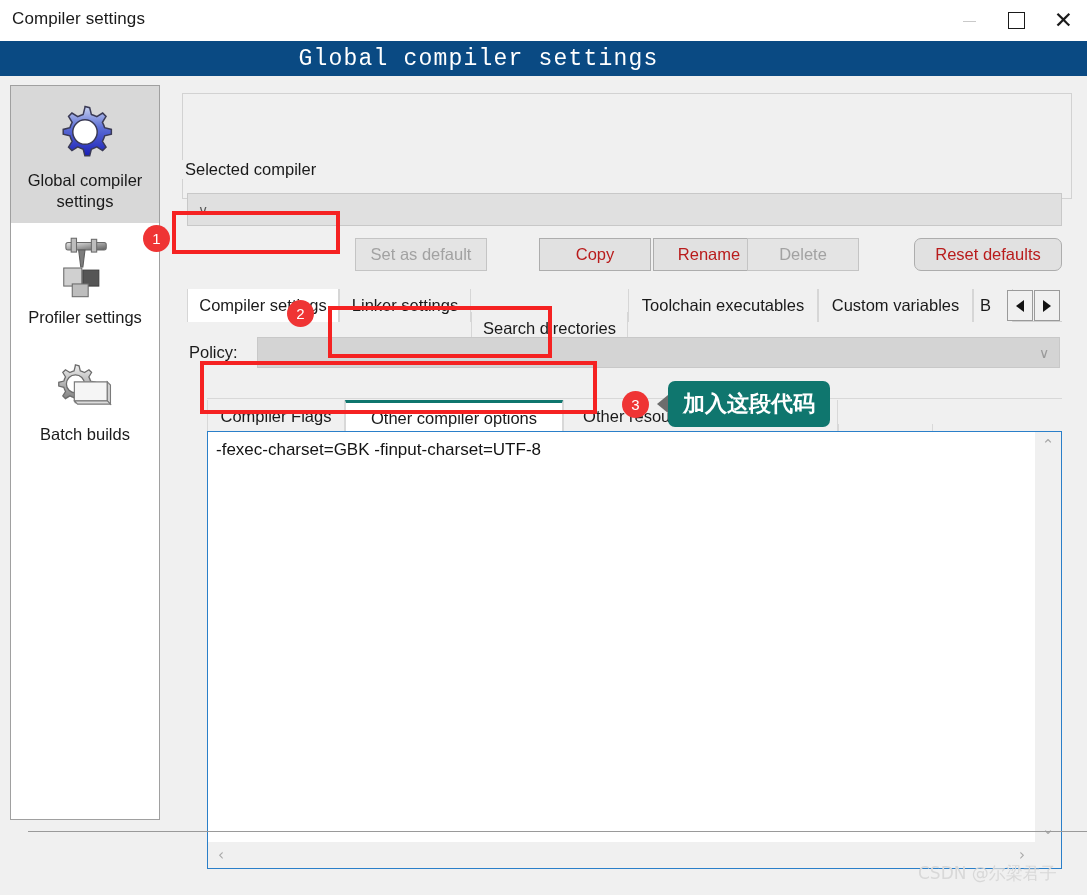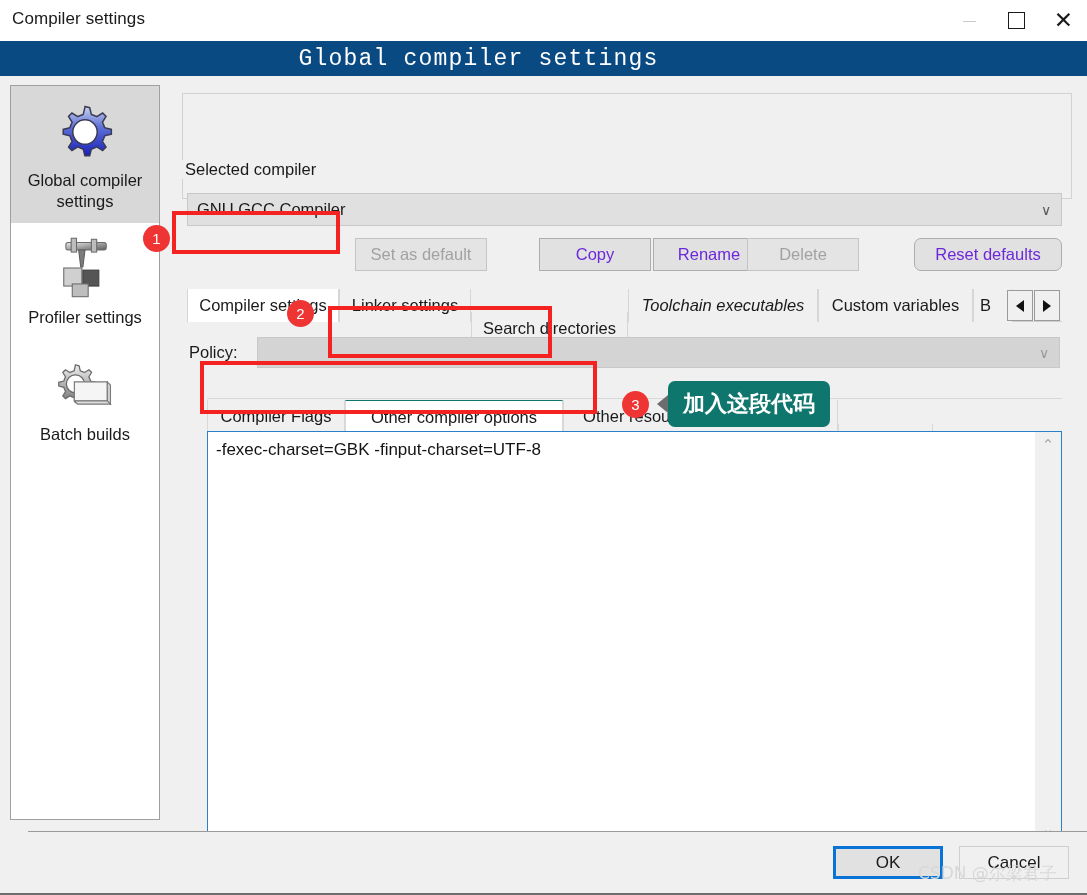--- a/index.html
+++ b/index.html
@@ -145,21 +145,21 @@
   }
 
   .btnrow {
     position: absolute; left: 187px; top: 162px;
     width: 875px; height: 33px;
   }
   .btn {
     position: absolute; top: 0; height: 33px;
     background: #e1e1e1;
     border: 1px solid #adadad;
-    font-size: 16.5px; color: #6d28d9;
+    font-size: 16.5px; color: #b91c1c;
     display: flex; align-items: center; justify-content: center;
     cursor: default;
   }
   .btn.disabled { color: #a2a2a2; border-color: #c4c4c4; background: #e4e4e4; }
 
   
   .tabstrip {
     position: absolute; left: 187px; top: 213px;
     width: 875px; height: 33px;
     border-bottom: 1px solid #d0d0d0;
@@ -208,21 +208,21 @@
   }
   .inner-tab {
     position: absolute; top: 1px; height: 33px;
     background: #f0f0f0;
     border-left: 1px solid #d8d8d8;
     border-right: 1px solid #d8d8d8;
     font-size: 16.5px; color: #1a1a1a;
     display: flex; align-items: center; justify-content: center;
     white-space: nowrap; cursor: default;
   }
-  .inner-tab.active { background: #ffffff; border-top: 1px solid #0f766e; }
+  .inner-tab.active { background: #ffffff; border-top: 3px solid #0f766e; }
 
   
   .editor {
     position: absolute; left: 207px; top: 355px;
     width: 855px; height: 438px;
     background: #ffffff;
     border: 1px solid #2a7fc9;
   }
   .editor-text {
     position: absolute; left: 8px; top: 8px;
@@ -428,37 +428,36 @@
 
     </div>
 
     <div class="rightpanel">
       <div class="groupbox"></div>
     </div>
 
     <div class="group-title">Selected compiler</div>
 
     <div class="combo">
-      <span class="combo-text">GNU GCC Compiler</span>
       <span class="combo-arrow">∨</span>
     </div>
 
     <div class="btnrow">
       <div class="btn disabled" style="left:168px;width:132px;">Set as default</div>
       <div class="btn" style="left:352px;width:112px;">Copy</div>
       <div class="btn" style="left:466px;width:112px;">Rename</div>
       <div class="btn disabled" style="left:560px;width:112px;">Delete</div>
       <div class="btn" style="left:727px;width:148px;border-radius:7px;">Reset defaults</div>
     </div>
 
     <div class="tabstrip">
       <div class="tab active" style="left:0px;width:152px;">Compiler settings</div>
       <div class="tab" style="left:152px;width:132px;">Linker settings</div>
       <div class="tab" style="left:284px;width:157px;margin-top:23px;">Search directories</div>
-      <div class="tab" style="left:441px;width:190px;font-style:italic;">Toolchain executables</div>
+      <div class="tab" style="left:441px;width:190px;">Toolchain executables</div>
       <div class="tab" style="left:631px;width:155px;">Custom variables</div>
       <div class="tab" style="left:786px;width:40px;justify-content:flex-start;padding-left:6px;">B</div>
       <div class="tab-scroll" style="left:820px;">
         <span class="tri-left"></span>
       </div>
       <div class="tab-scroll" style="left:847px;">
         <span class="tri-right"></span>
       </div>
     </div>
 
@@ -484,25 +483,20 @@
       <div class="hscroll">
         <div class="hscroll-left">‹</div>
         <div class="hscroll-right">›</div>
       </div>
       <div class="scroll-corner"></div>
     </div>
 
   </div>
 
   <div class="footer-sep"></div>
-  <div class="footer">
-    <div class="ok-btn">OK</div>
-    <div class="cancel-btn">Cancel</div>
-    <div class="bottom-edge"></div>
-  </div>
 
   <div class="redbox" style="left:172px;top:211px;width:168px;height:43px;"></div>
   <div class="badge" style="left:143px;top:225px;">1</div>
 
   <div class="redbox" style="left:328px;top:306px;width:224px;height:52px;"></div>
   <div class="badge" style="left:287px;top:300px;">2</div>
 
   <div class="redbox" style="left:200px;top:361px;width:397px;height:53px;"></div>
   <div class="badge" style="left:622px;top:391px;">3</div>
   <div class="tooltip" style="left:668px;top:381px;">加入这段代码</div>

